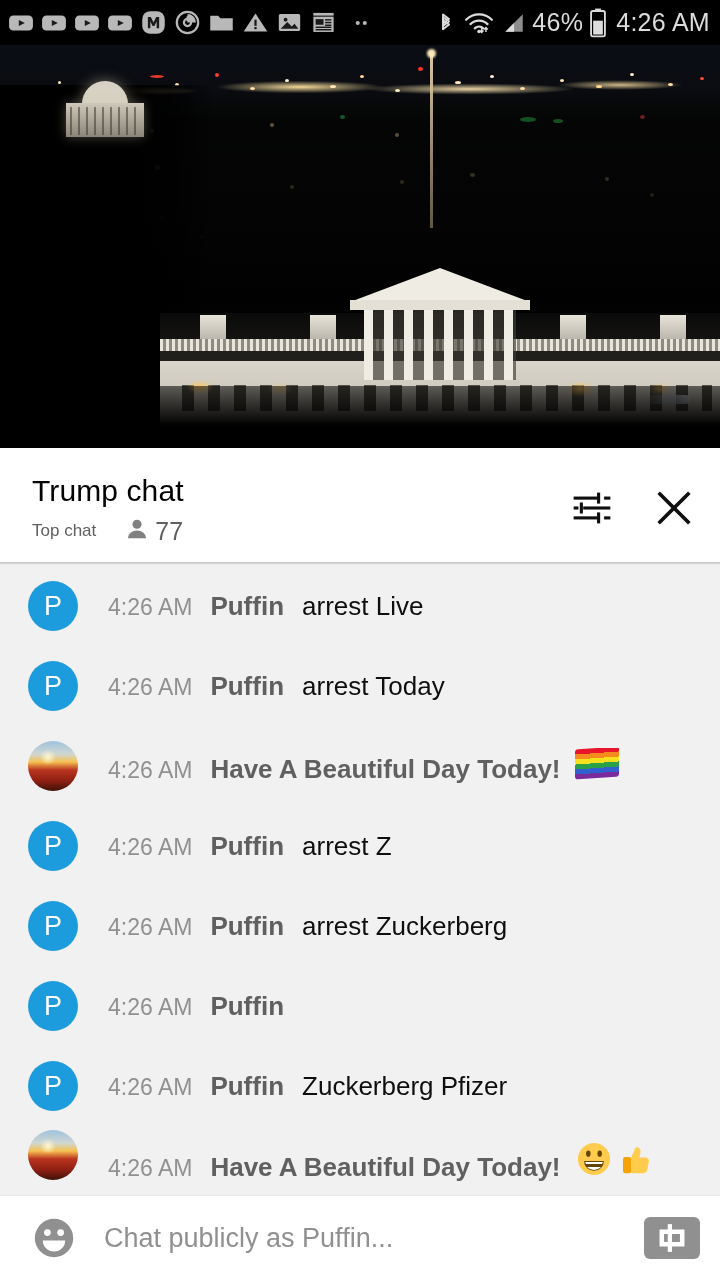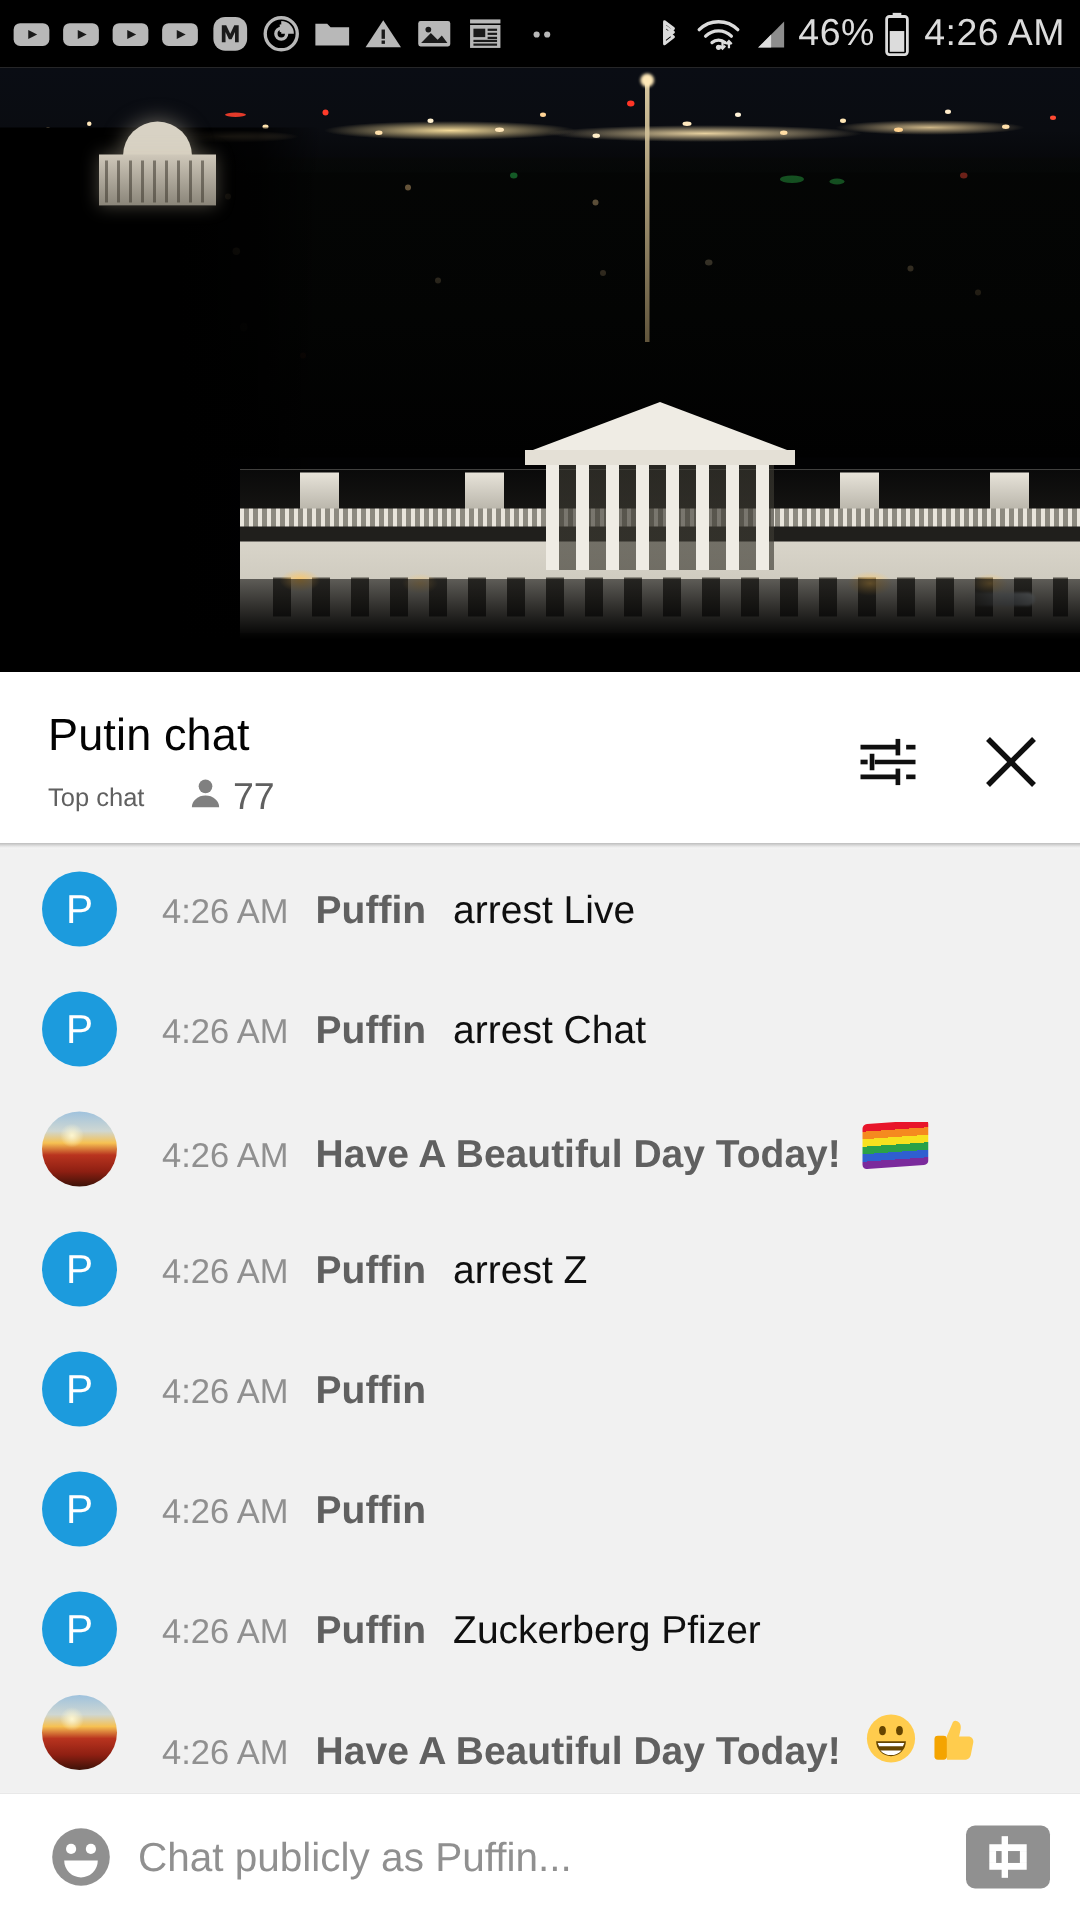--- a/index.html
+++ b/index.html
@@ -222,21 +222,21 @@
   .input-bar {
     position: absolute; left: 0; top: 1195px;
     width: 720px; height: 85px;
     background: #fff;
     display: flex; align-items: center;
     padding: 0 20px 0 28px;
     border-top: 1px solid #e8e8e8;
   }
   .emoji-btn { width: 52px; height: 52px; flex: 0 0 52px; display: flex; align-items: center; justify-content: center; }
   .chat-input {
-    flex: 1 1 auto; margin-left: 12px;
+    flex: 1 1 auto; margin-left: 24px;
     border: none; outline: none; background: transparent;
     font-family: "Liberation Sans", sans-serif;
     font-size: 27px; color: #0f0f0f;
   }
   .chat-input::placeholder { color: #909090; }
   .superchat-btn {
     width: 56px; height: 42px; flex: 0 0 56px;
     background: #909090; border-radius: 6px;
     display: flex; align-items: center; justify-content: center;
     margin-left: 12px;
@@ -438,21 +438,21 @@
       </div>
 
       <div class="jetwhite"></div>
       <div class="fgdark"></div>
     </div>
 
   </div>
 
   <div class="chat-header">
     <div class="ch-texts">
-      <div class="ch-title">Putin chat</div>
+      <div class="ch-title">Trump chat</div>
       <div class="ch-subrow">
         <span class="ch-sub">Top chat</span>
         <span class="ch-viewers">
           <span><svg width="26" height="26" viewBox="0 0 24 24">
                 <circle cx="12" cy="7.6" r="4.2" fill="#808080"></circle>
                 <path d="M3.6 20.5 a8.4 7.2 0 0 1 16.8 0 Z" fill="#808080"></path>
               </svg></span>
           <span class="ch-count">77</span>
         </span>
       </div>
@@ -494,21 +494,21 @@
       </div>
     </div>
 
     <div class="msg">
       <div class="avatar letter">
           <span>P</span>
         </div>
       <div class="msg-body">
         <span class="msg-time">4:26 AM</span>
         <span class="msg-author">Puffin</span>
-        <span class="msg-text">arrest Chat</span>
+        <span class="msg-text">arrest Today</span>
       </div>
     </div>
 
     <div class="msg">
       <div class="avatar photo"></div>
       <div class="msg-body">
         <span class="msg-time">4:26 AM</span>
         <span class="msg-author">Have A Beautiful Day Today!</span>
         <span class="rainbow-flag"></span>
       </div>
@@ -525,20 +525,21 @@
       </div>
     </div>
 
     <div class="msg">
       <div class="avatar letter">
           <span>P</span>
         </div>
       <div class="msg-body">
         <span class="msg-time">4:26 AM</span>
         <span class="msg-author">Puffin</span>
+        <span class="msg-text">arrest Zuckerberg</span>
       </div>
     </div>
 
     <div class="msg">
       <div class="avatar letter">
           <span>P</span>
         </div>
       <div class="msg-body">
         <span class="msg-time">4:26 AM</span>
         <span class="msg-author">Puffin</span>

